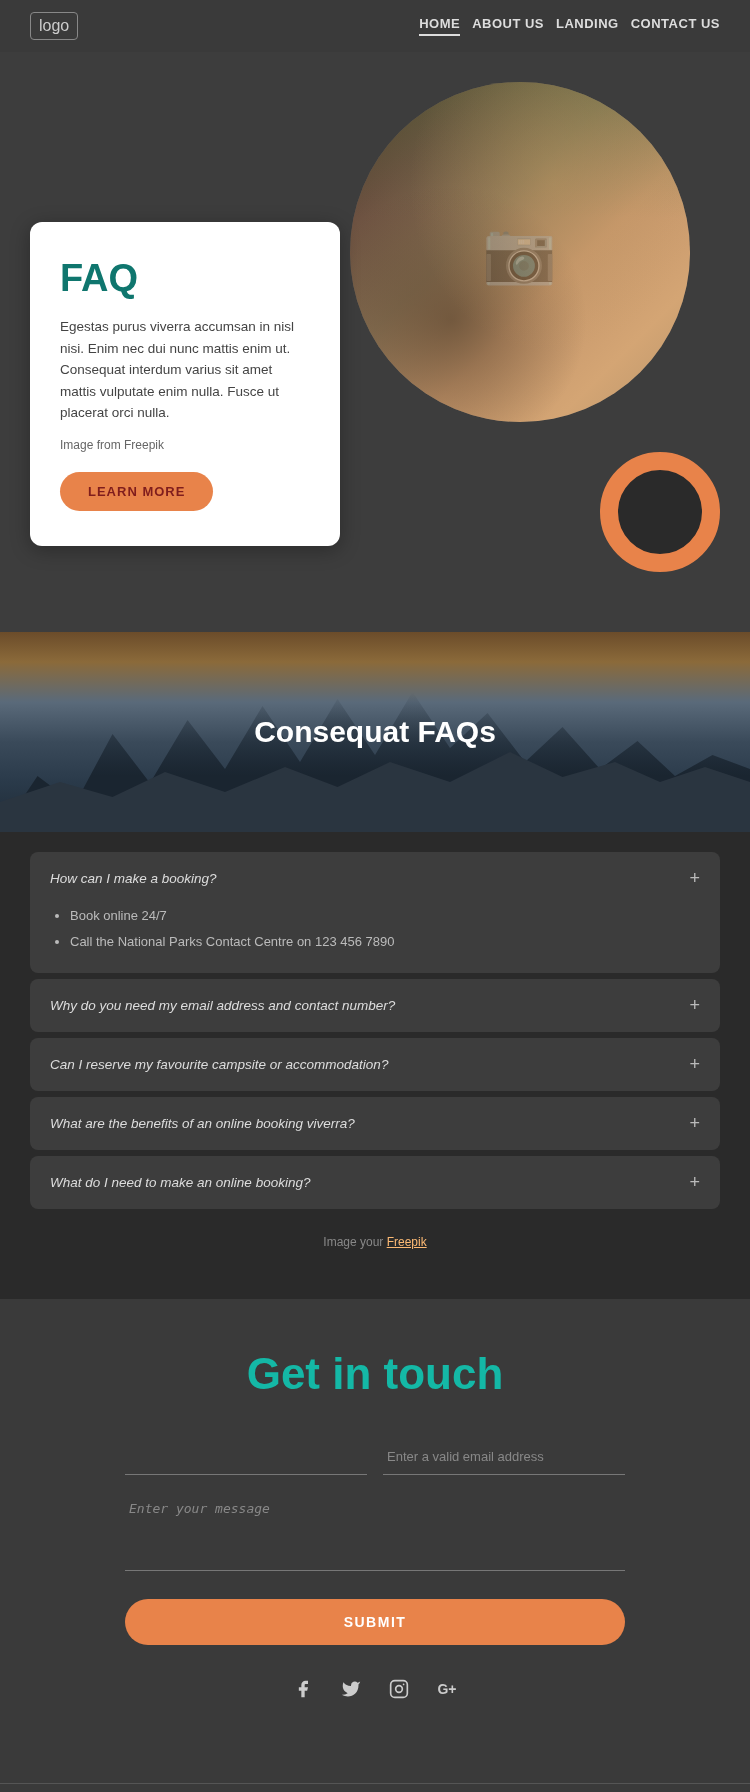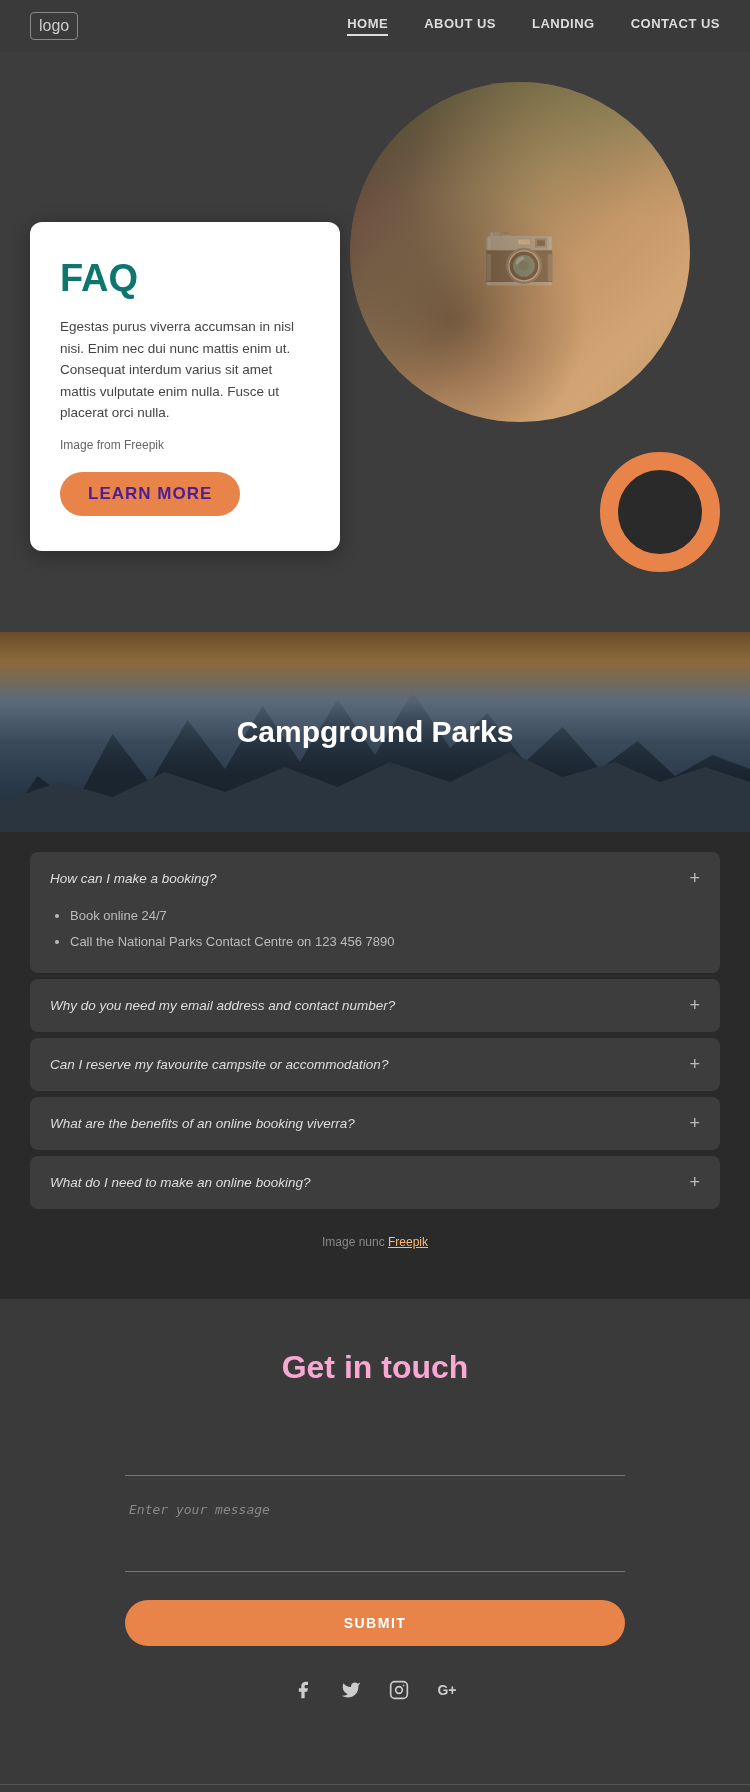--- a/index.html
+++ b/index.html
@@ -24,21 +24,21 @@
     }
     .nav-logo {
       font-size: 16px;
       color: #ccc;
       border: 1px solid #888;
       padding: 4px 8px;
       border-radius: 4px;
     }
     .nav-links {
       display: flex;
-      gap: 36px;
+      gap: 12px;
     }
     .nav-link {
       color: #ddd;
       text-decoration: none;
       font-size: 13px;
       font-weight: 600;
       letter-spacing: 0.5px;
       text-transform: uppercase;
       padding-bottom: 3px;
     }
@@ -126,25 +126,25 @@
       color: #444;
       margin-bottom: 14px;
     }
     .faq-card-image-credit {
       font-size: 12px;
       color: #666;
       margin-bottom: 20px;
     }
     .learn-more-btn {
       background: #e8834a;
-      color: #4c1d95;
+      color: #7f1d1d;
       border: none;
       border-radius: 25px;
       padding: 12px 28px;
-      font-size: 17px;
+      font-size: 13px;
       font-weight: 700;
       letter-spacing: 1px;
       cursor: pointer;
       text-transform: uppercase;
     }
 
     
     .campground-section {
       position: relative;
       background: #2a2a2a;
@@ -257,25 +257,25 @@
     .image-credit-center a {
       color: #fdba74;
     }
 
     
     .contact-section {
       background: #3a3a3a;
       padding: 50px 30px 40px 30px;
     }
     .contact-title {
-      font-size: 32px;
+      font-size: 44px;
       font-weight: 700;
-      color: #f9a8d4;
+      color: #14b8a6;
       text-align: center;
-      margin-bottom: 54px;
+      margin-bottom: 40px;
     }
     .contact-form {
       max-width: 500px;
       margin: 0 auto;
     }
     .contact-row {
       display: flex;
       gap: 16px;
       margin-bottom: 16px;
     }
@@ -376,21 +376,21 @@
   <div class="faq-card">
     <div class="faq-card-title">FAQ</div>
     <p class="faq-card-text">Egestas purus viverra accumsan in nisl nisi. Enim nec dui nunc mattis enim ut. Consequat interdum varius sit amet mattis vulputate enim nulla. Fusce ut placerat orci nulla.</p>
     <p class="faq-card-image-credit">Image from Freepik</p>
     <button class="learn-more-btn">LEARN MORE</button>
   </div>
 </section>
 
 <section class="campground-section">
   <div class="campground-bg">
-    <h2 class="campground-title">Campground Parks</h2>
+    <h2 class="campground-title">Consequat FAQs</h2>
   </div>
 
   <div class="faq-list-section">
 
     <div class="faq-item">
       <div class="faq-item-header">
         <span class="faq-item-question">How can I make a booking?</span>
         <span class="faq-plus-icon">+</span>
       </div>
       <div class="faq-item-body">
@@ -423,30 +423,31 @@
     </div>
 
     <div class="faq-item">
       <div class="faq-item-header">
         <span class="faq-item-question">What do I need to make an online booking?</span>
         <span class="faq-plus-icon">+</span>
       </div>
     </div>
 
     <p class="image-credit-center">
-      <span>Image nunc </span><a href="#">Freepik</a>
+      <span>Image your </span><a href="#">Freepik</a>
     </p>
   </div>
 </section>
 
 <section class="contact-section">
   <h2 class="contact-title">Get in touch</h2>
   <div class="contact-form">
     <div class="contact-row">
       <input class="contact-input" type="text" placeholder="" style="">
+      <input class="contact-input" type="email" placeholder="Enter a valid email address" style="">
     </div>
     <textarea class="contact-textarea" placeholder="Enter your message" style=""></textarea>
     <button class="submit-btn">SUBMIT</button>
   </div>
 
   <div class="social-icons">
     <div class="social-icon">
       <svg width="20" height="20" viewBox="0 0 24 24" fill="#ccc">
         <path d="M18 2h-3a5 5 0 0 0-5 5v3H7v4h3v8h4v-8h3l1-4h-4V7a1 1 0 0 1 1-1h3z"></path>
       </svg>

